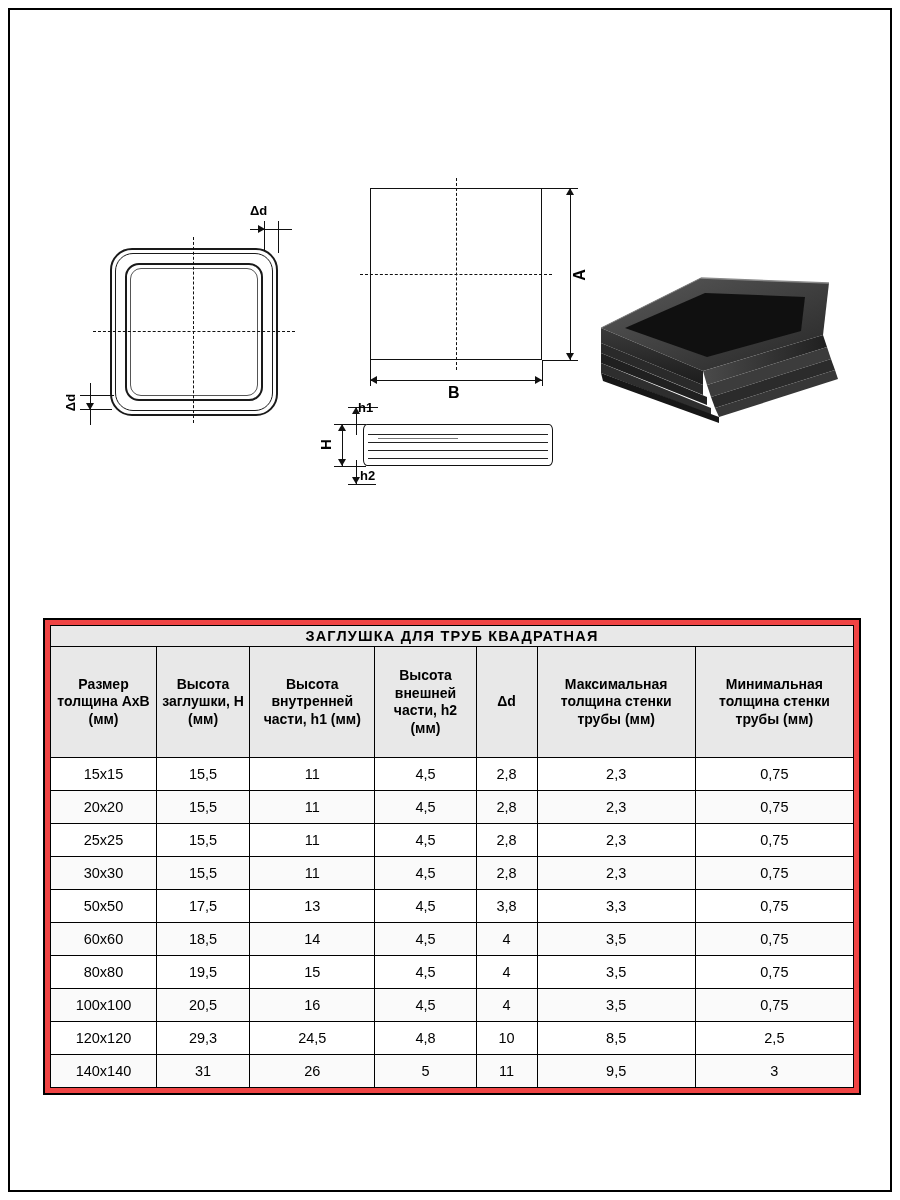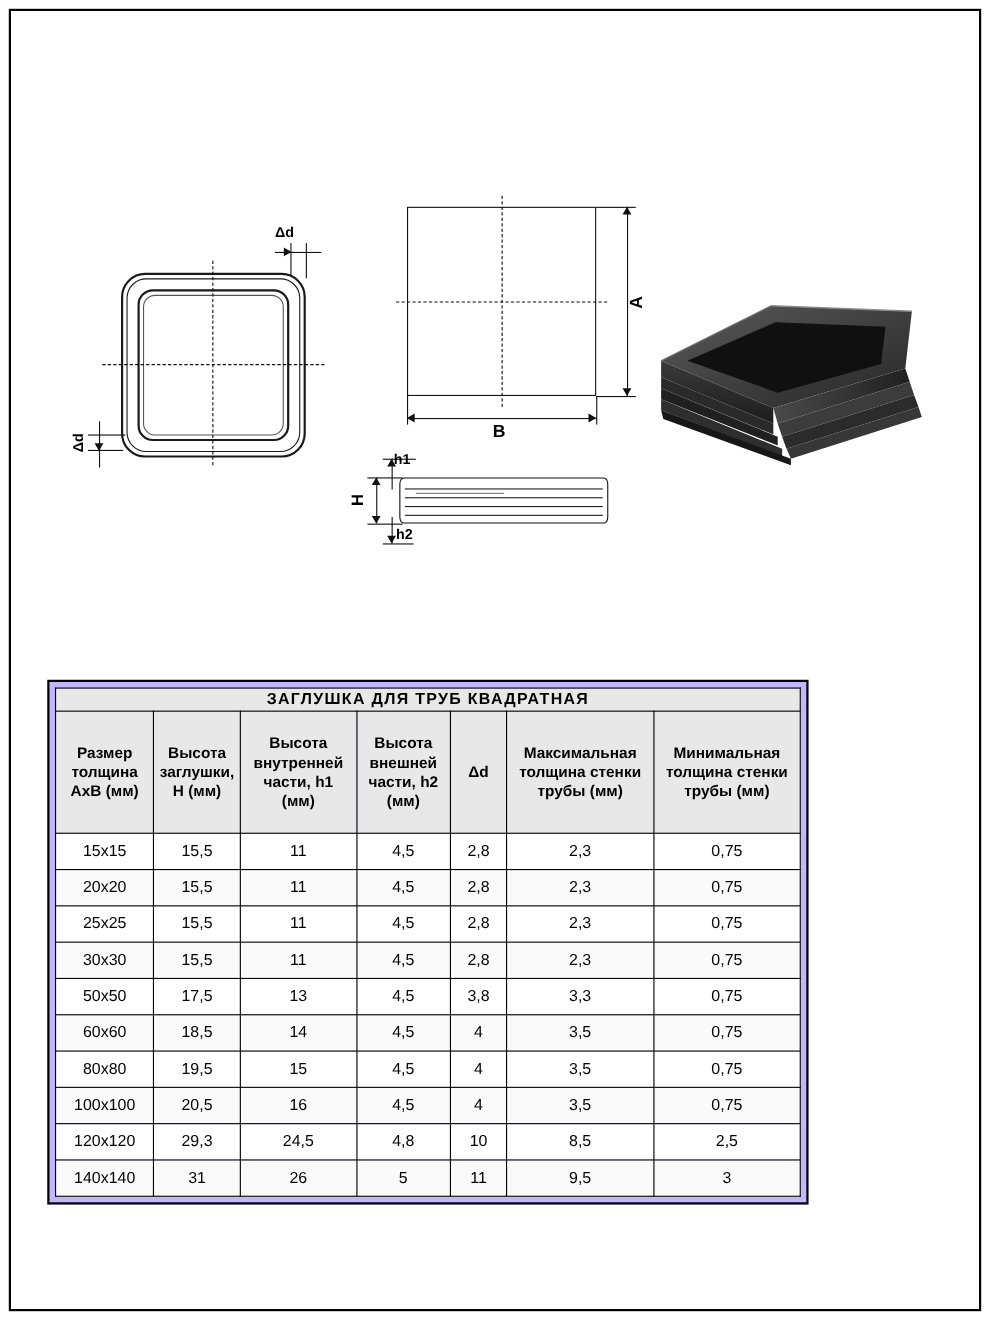--- a/index.html
+++ b/index.html
@@ -134,21 +134,21 @@
     position: absolute;
     left: 12px; top: 106px;
     width: 192px;
     border-top: 1px dashed #111;
   }
 
   
   .side-view {
     position: absolute;
     left: 300px;
-    top: 394px;
+    top: 384px;
     width: 260px;
     height: 110px;
   }
   .sv-body {
     position: absolute;
     left: 45px; top: 22px;
     width: 190px; height: 42px;
     border: 1px solid #111;
     border-radius: 4px/6px;
     box-sizing: border-box;
@@ -172,23 +172,23 @@
     top: 255px;
     width: 290px;
     height: 160px;
   }
 
   
   .table-wrap {
     position: absolute;
     left: 25px;
     top: 600px;
-    width: 692px;
+    width: 818px;
     border: 2px solid #000;
-    background: #c4b5fd;
+    background: #ef4444;
     box-sizing: border-box;
   }
   table.spec {
     border-collapse: collapse;
     width: 100%;
     table-layout: fixed;
   }
   table.spec td, table.spec th {
     border: 1px solid #000;
     text-align: center;

